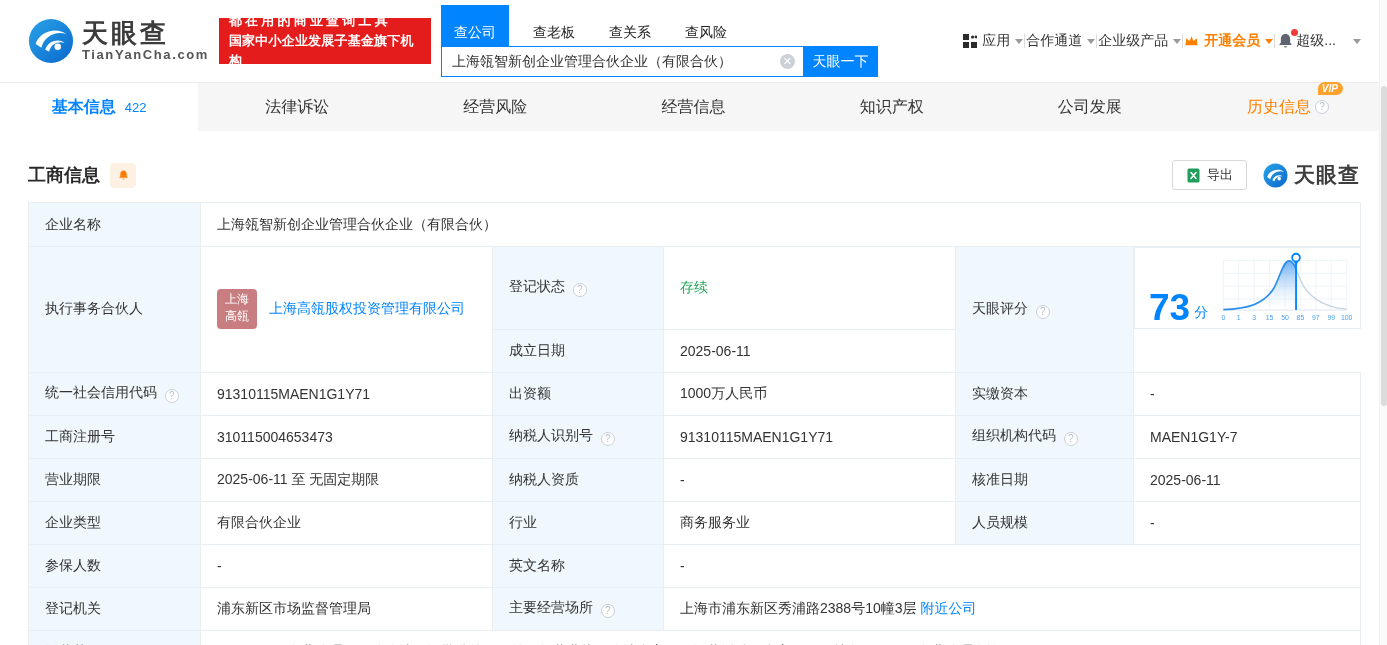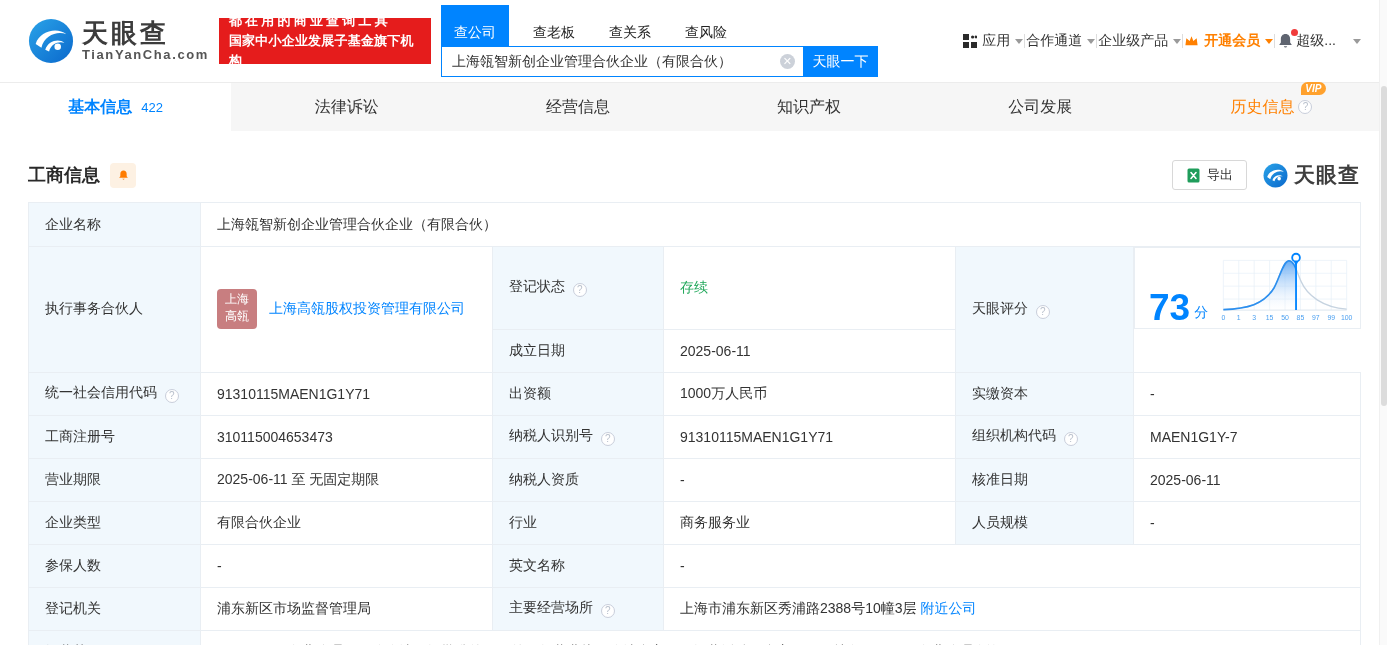--- a/index.html
+++ b/index.html
@@ -181,20 +181,23 @@
 
 <div class="tabbar">
   <div class="tab active">
     <span>基本信息</span>
     <span class="count">422</span>
   </div>
   <div class="tab">
     <span>法律诉讼</span>
   </div>
   <div class="tab">
+    <span>经营风险</span>
+  </div>
+  <div class="tab">
     <span>经营信息</span>
   </div>
   <div class="tab">
     <span>知识产权</span>
   </div>
   <div class="tab">
     <span>公司发展</span>
   </div>
   <div class="tab history">
     <span class="tab-inner">

